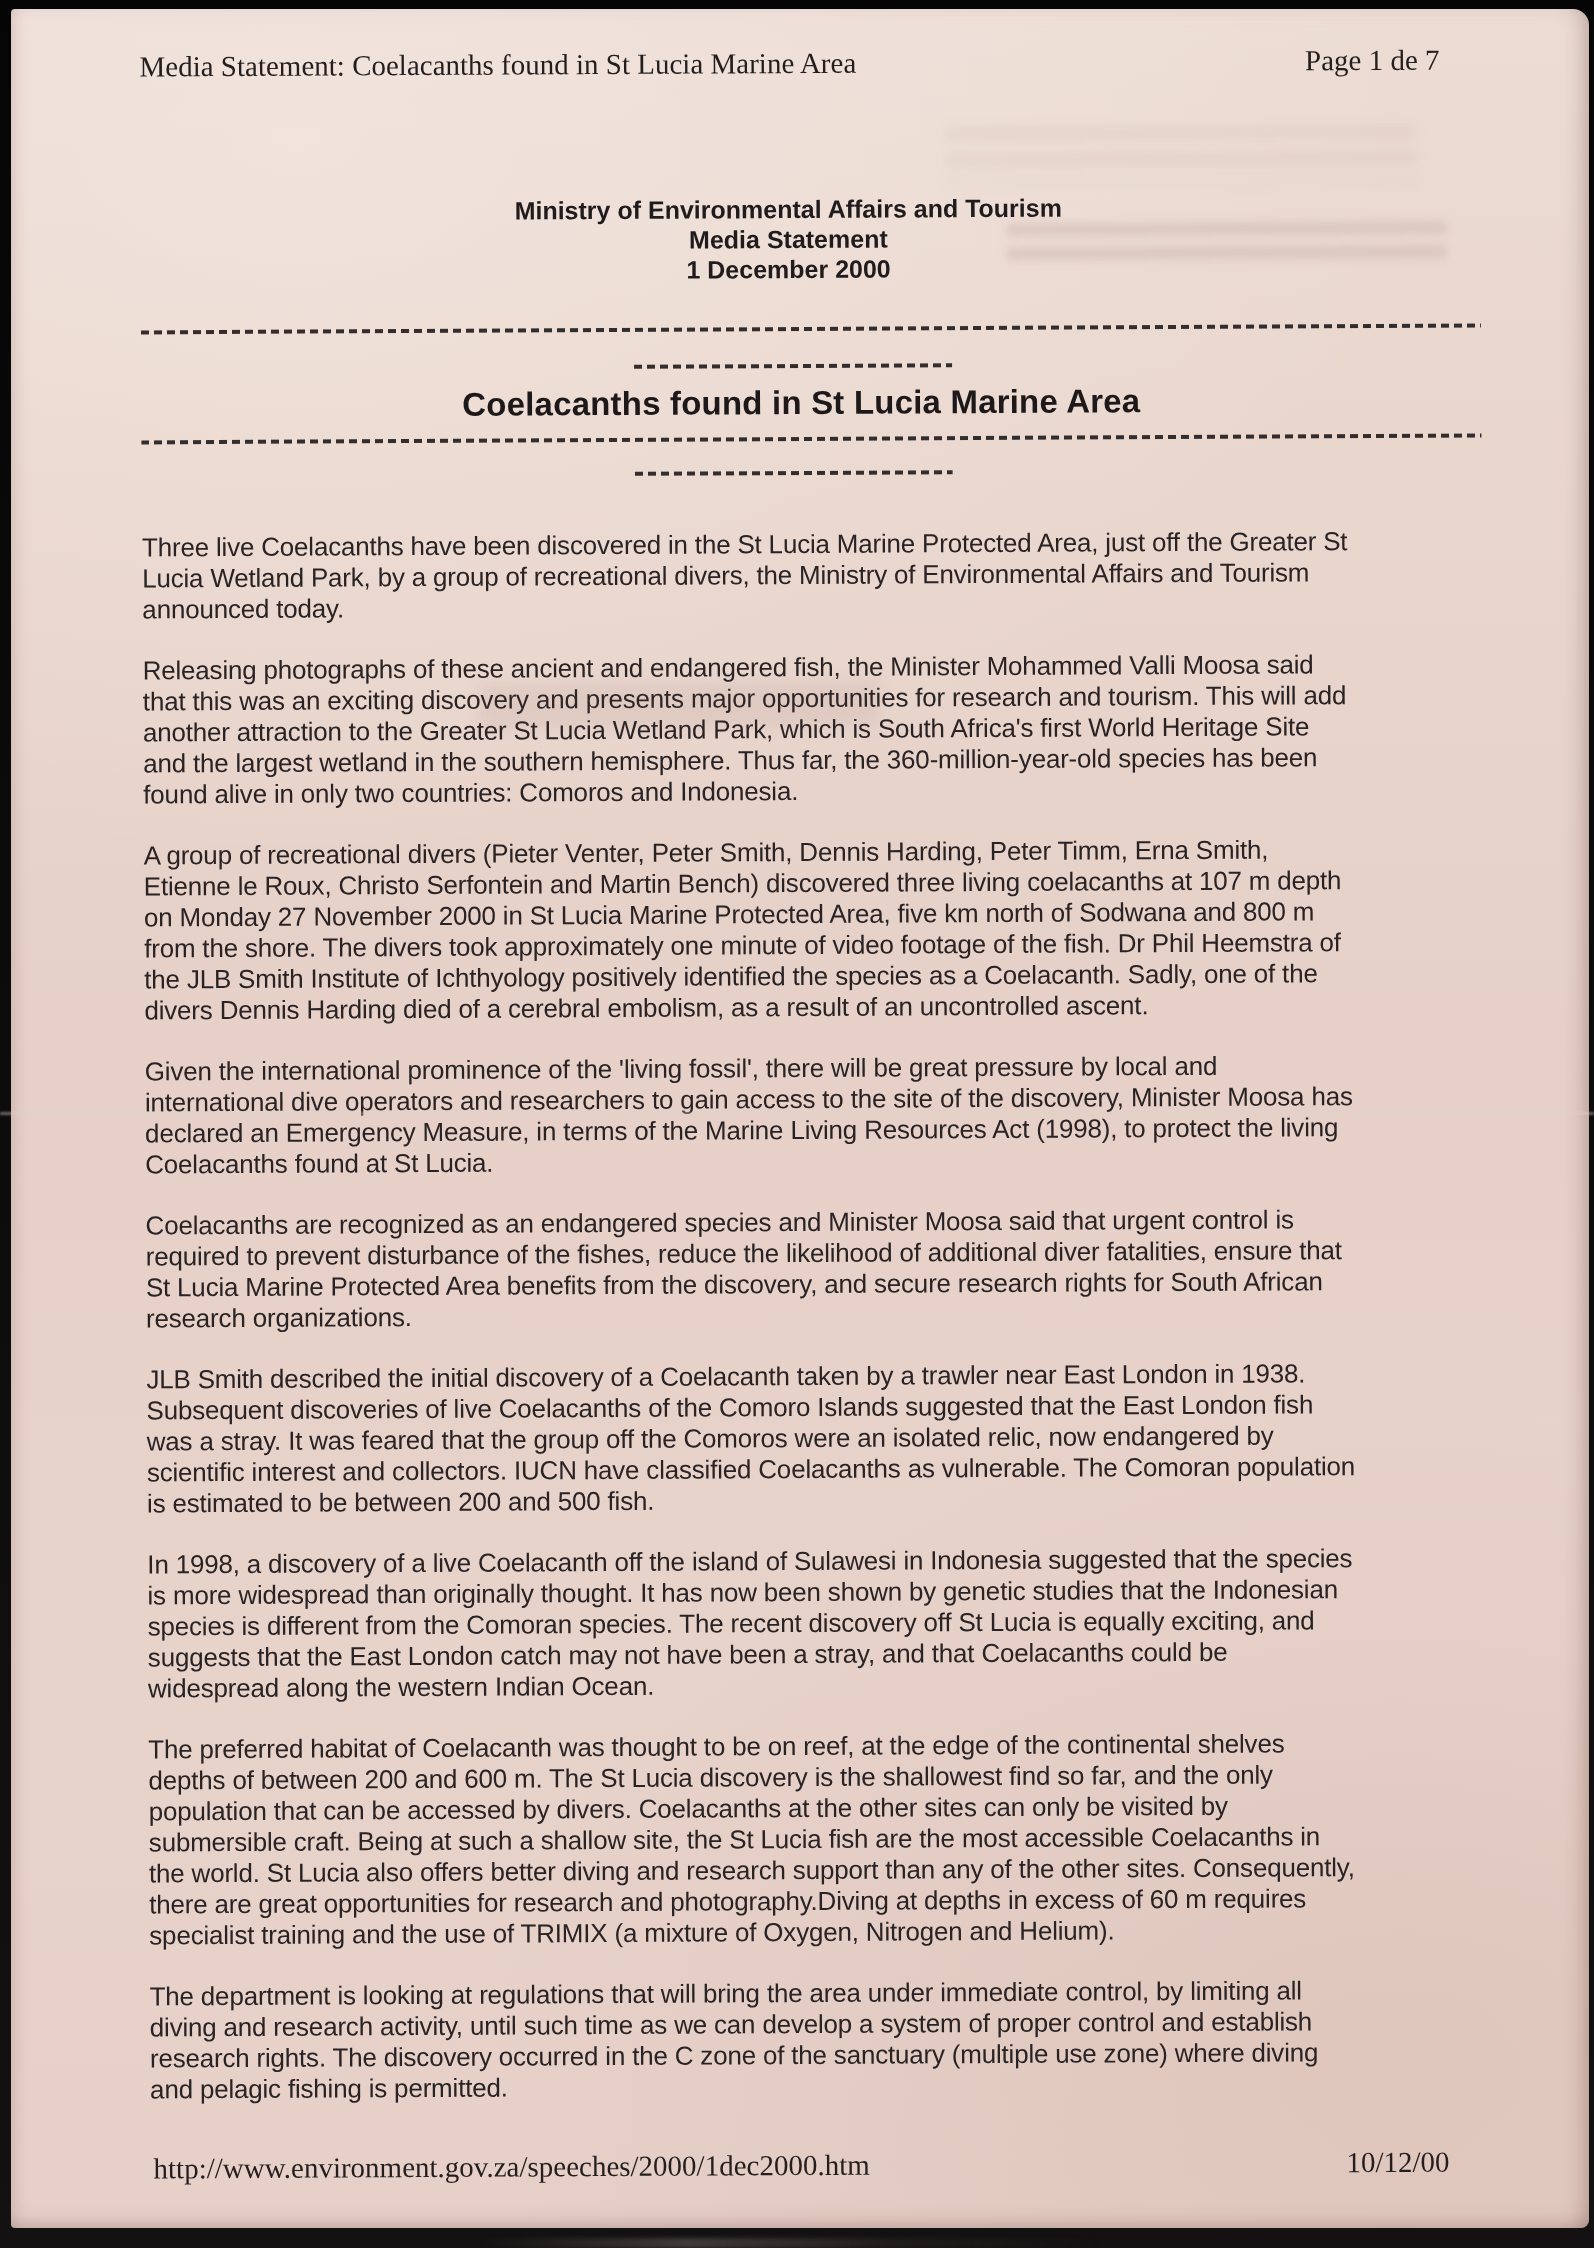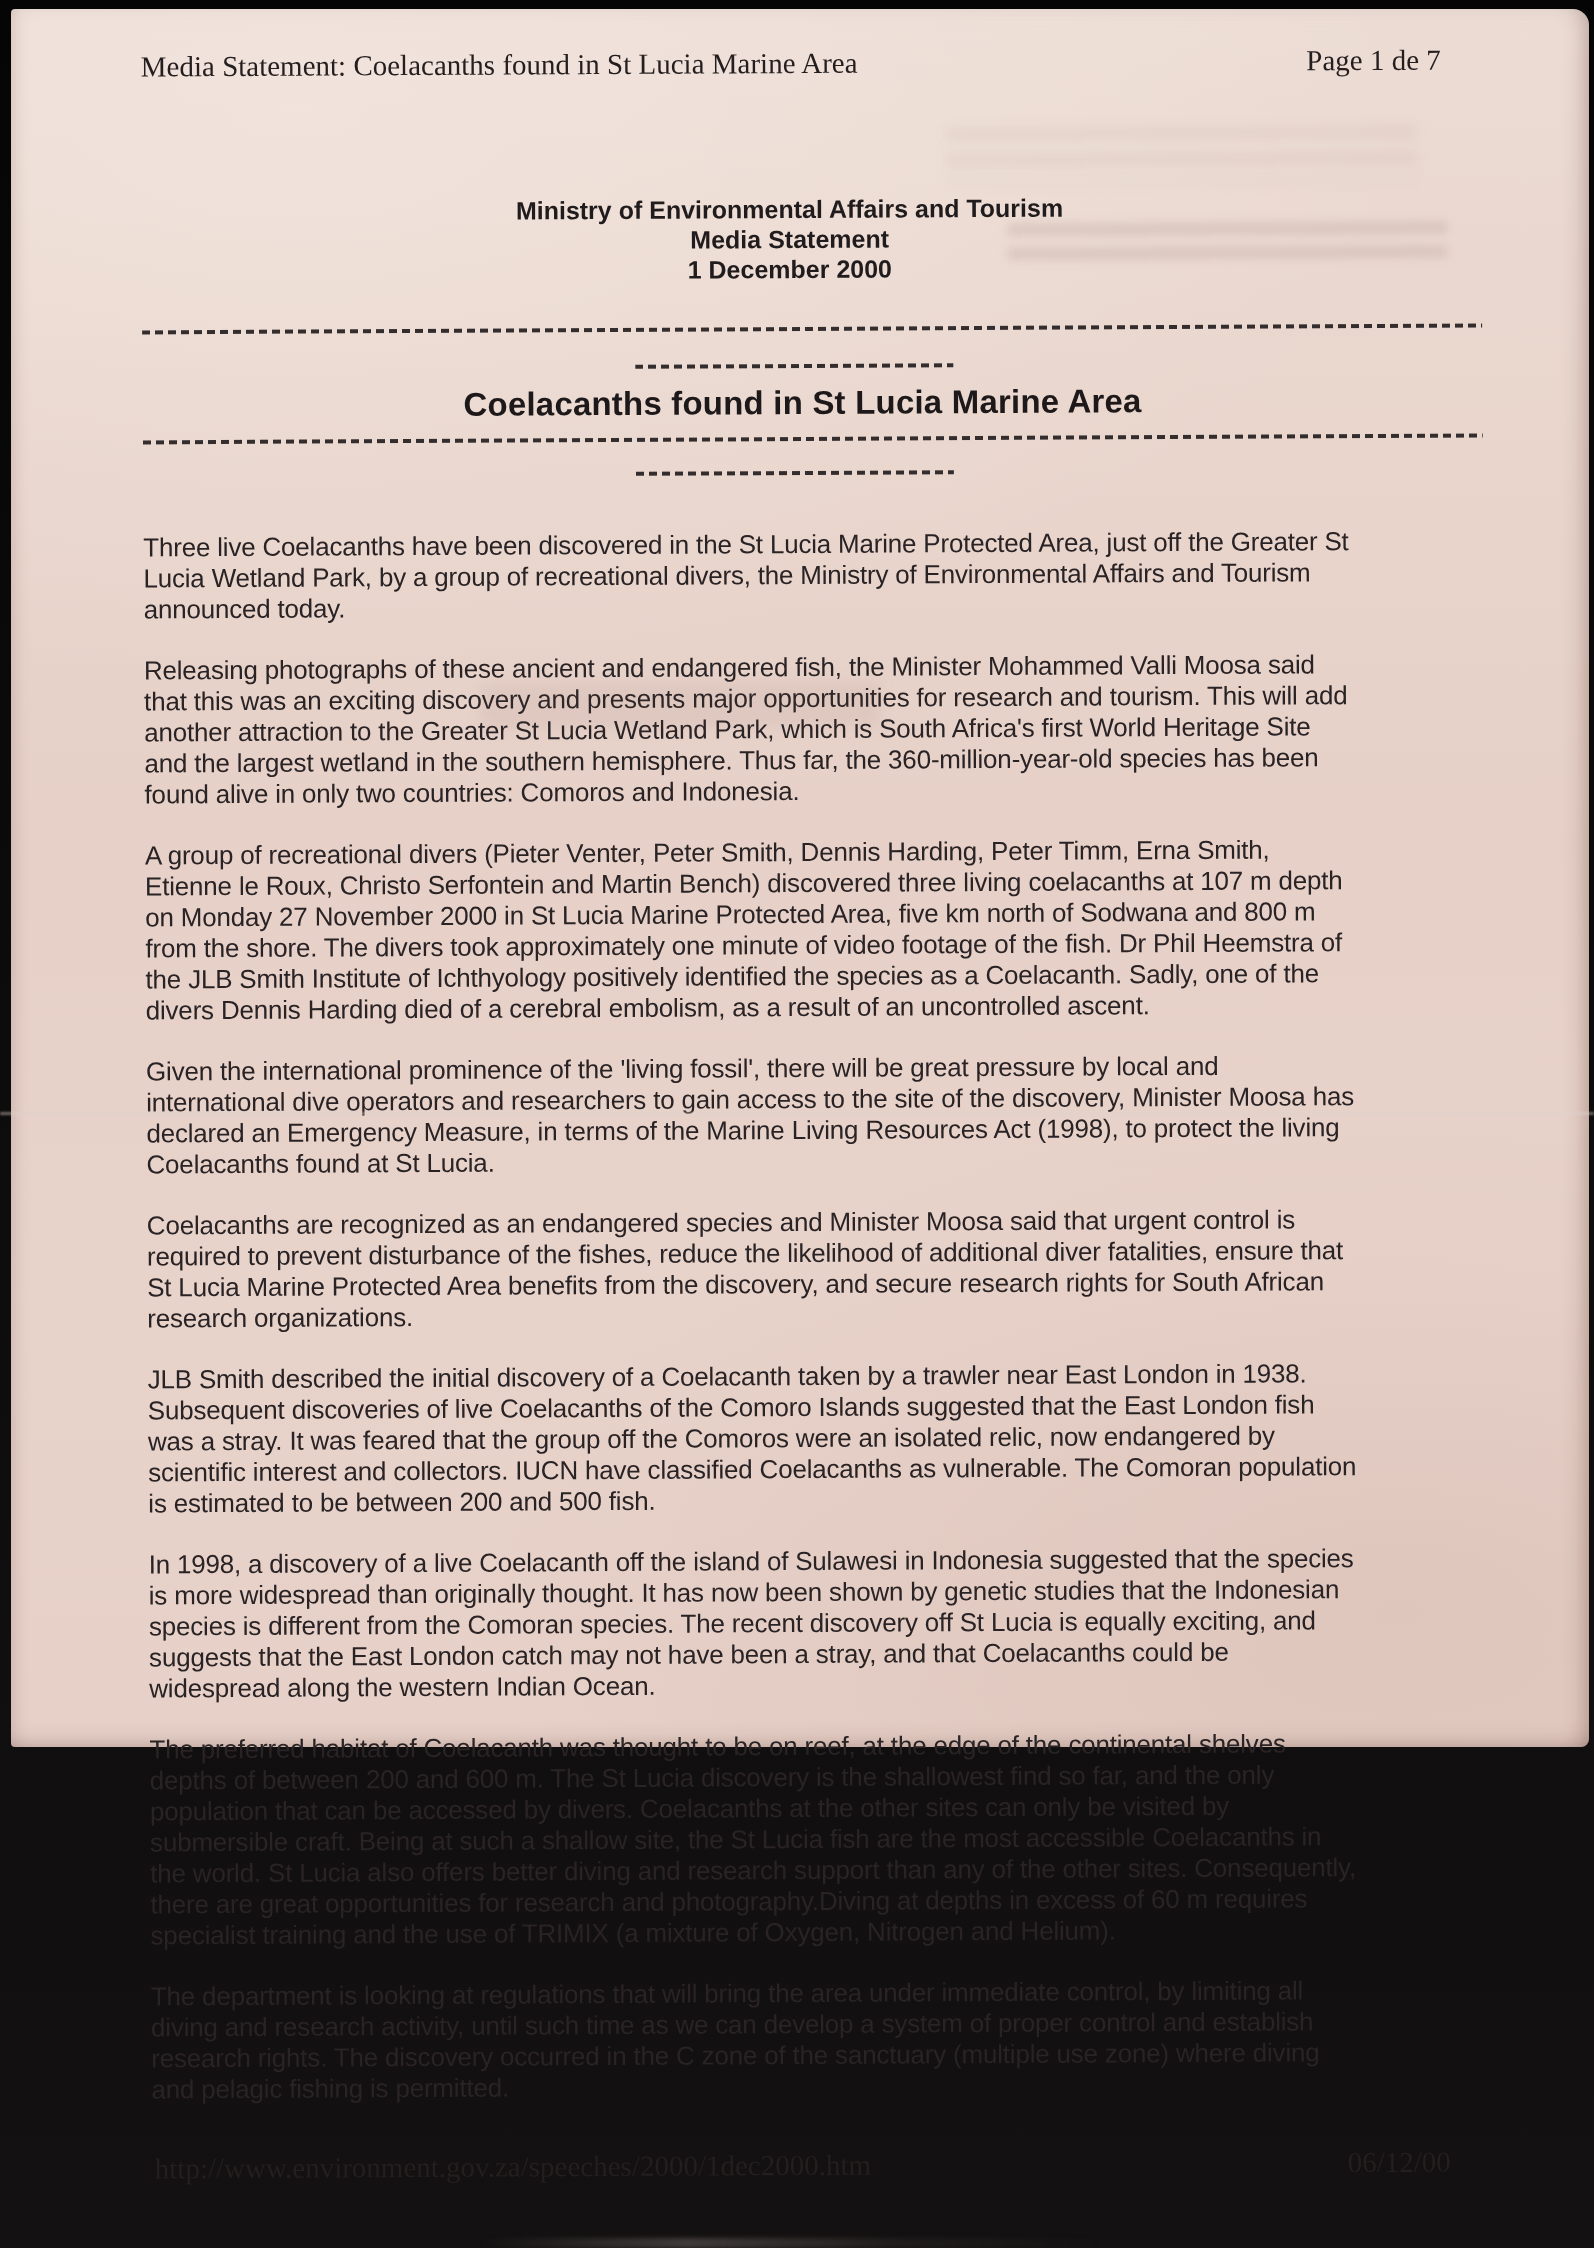--- a/index.html
+++ b/index.html
@@ -10,21 +10,21 @@
     overflow: hidden;
     font-family: "Liberation Sans", sans-serif;
   }
   .scan-bg {
     position: absolute; inset: 0;
     background: linear-gradient(180deg, #050505 0%, #0c0b0b 40%, #131111 100%);
   }
   .paper {
     position: absolute;
     left: 11px; top: 9px;
-    width: 1578px; height: 1738px;
+    width: 1578px; height: 2219px;
     border-radius: 4px 16px 8px 4px;
     background:
       radial-gradient(120% 55% at 18% 6%, rgba(255,250,246,0.28), transparent 60%),
       radial-gradient(90% 45% at 88% 92%, rgba(150,100,88,0.10), transparent 65%),
       linear-gradient(180deg, #ecdcd4 0%, #e9d6cd 22%, #e6d0c7 48%, #e8d3ca 74%, #e6d0c7 100%);
     box-shadow:
       inset -16px 0 26px -16px rgba(85,52,45,0.40),
       inset 0 -14px 26px -16px rgba(85,52,45,0.30),
       inset 12px 0 22px -16px rgba(85,52,45,0.25),
       inset 0 10px 18px -14px rgba(255,252,248,0.5);
@@ -189,21 +189,21 @@
 specialist training and the use of TRIMIX (a mixture of Oxygen, Nitrogen and Helium).</p>
         <p>The department is looking at regulations that will bring the area under immediate control, by limiting all
 diving and research activity, until such time as we can develop a system of proper control and establish
 research rights. The discovery occurred in the C zone of the sanctuary (multiple use zone) where diving
 and pelagic fishing is permitted.</p>
       </div>
     </div>
 
     <div class="doc-footer">
       <span>http://www.environment.gov.za/speeches/2000/1dec2000.htm</span>
-      <span>06/12/00</span>
+      <span>10/12/00</span>
     </div>
 
     <div class="bleed-a"></div>
     <div class="bleed-b"></div>
     <div class="bleed-c"></div>
   </div>
 </div>
 
 <div class="crease"></div>
 <div class="bottom-strip-sheen"></div>

